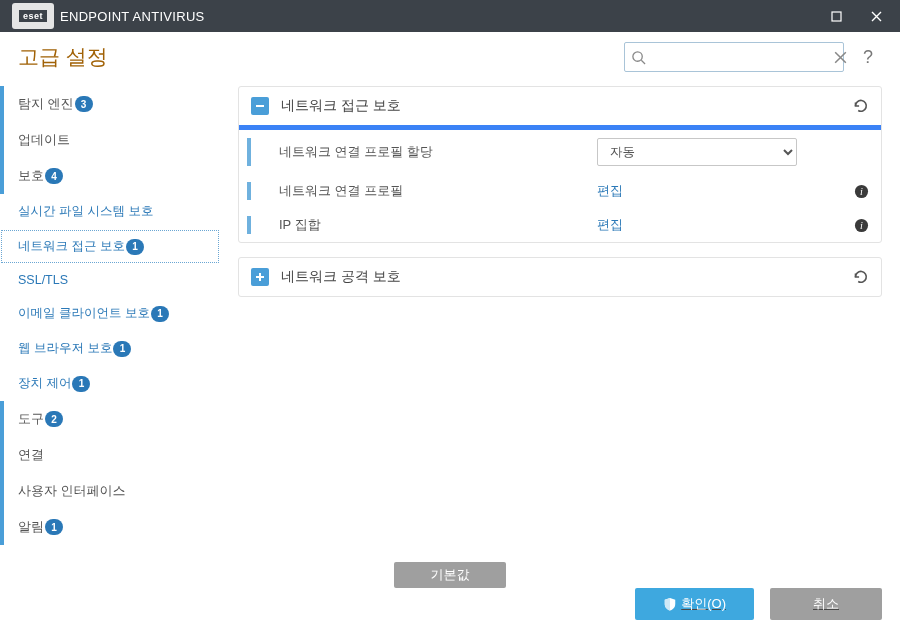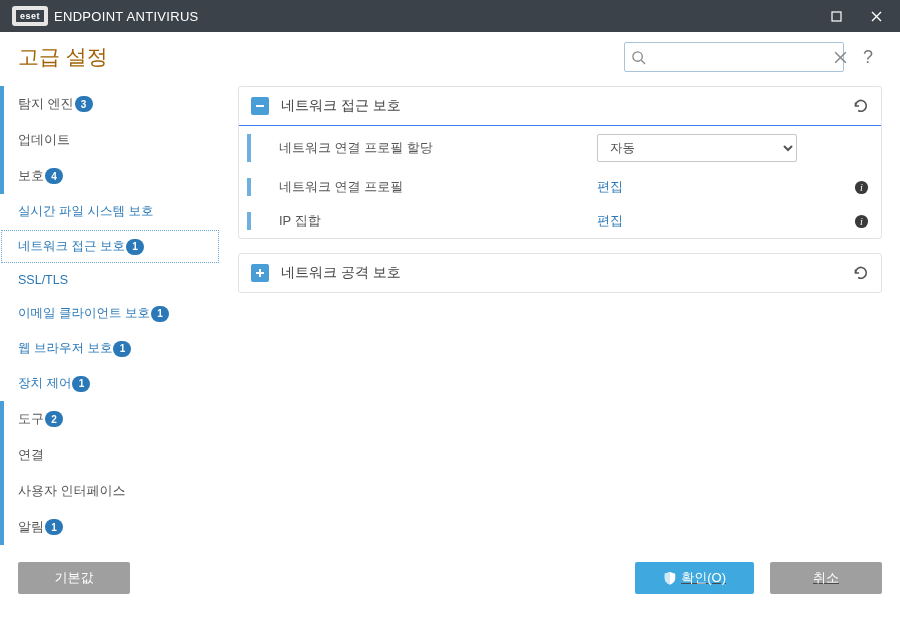--- a/index.html
+++ b/index.html
@@ -14,21 +14,21 @@
     .titlebar {
       height: 32px;
       background: #3c4249;
       color: #fff;
       display: flex;
       align-items: center;
       padding: 0 4px 0 12px;
     }
     .titlebar .brand-badge {
       display: inline-block;
-      border: 4px solid #e5e5e5;
+      border: 7px solid #e5e5e5;
       border-radius: 3px;
       font-size: 9px;
       font-weight: bold;
       padding: 1px 4px;
       margin-right: 6px;
       letter-spacing: 0.5px;
     }
     .titlebar .title {
       font-size: 13px;
       font-weight: 500;
@@ -164,21 +164,21 @@
       font-size: 14px;
       color: #444;
     }
     .undo-btn {
       margin-left: auto;
       color: #555;
       cursor: pointer;
       display: flex;
     }
     .panel-body {
-      border-top: 1px solid #3b82f6;
+      border-top: 5px solid #3b82f6;
     }
     .row {
       display: flex;
       align-items: center;
       padding: 8px 12px 8px 8px;
       position: relative;
       min-height: 34px;
     }
     .row::before {
       content: "";
@@ -207,22 +207,23 @@
     .info-btn {
       margin-left: auto;
       color: #3a3a3a;
       cursor: pointer;
       display: flex;
     }
 
     .footer {
       height: 58px;
       display: flex;
-      align-items: flex-start;
+      align-items: center;
       padding: 0 18px;
+      flex-direction: column;
     }
     .btn {
       height: 32px;
       border: none;
       border-radius: 2px;
       padding: 0 28px;
       font-size: 13px;
       cursor: pointer;
       display: inline-flex;
       align-items: center;

